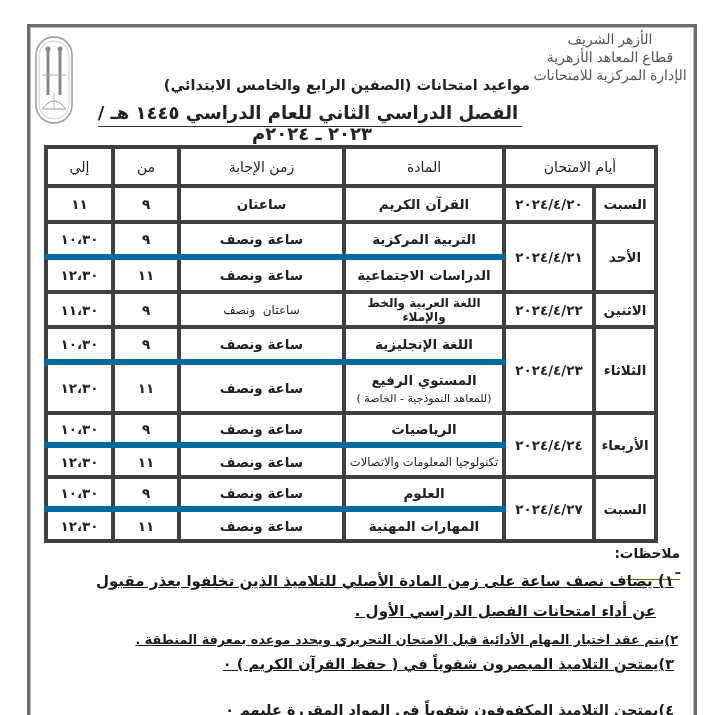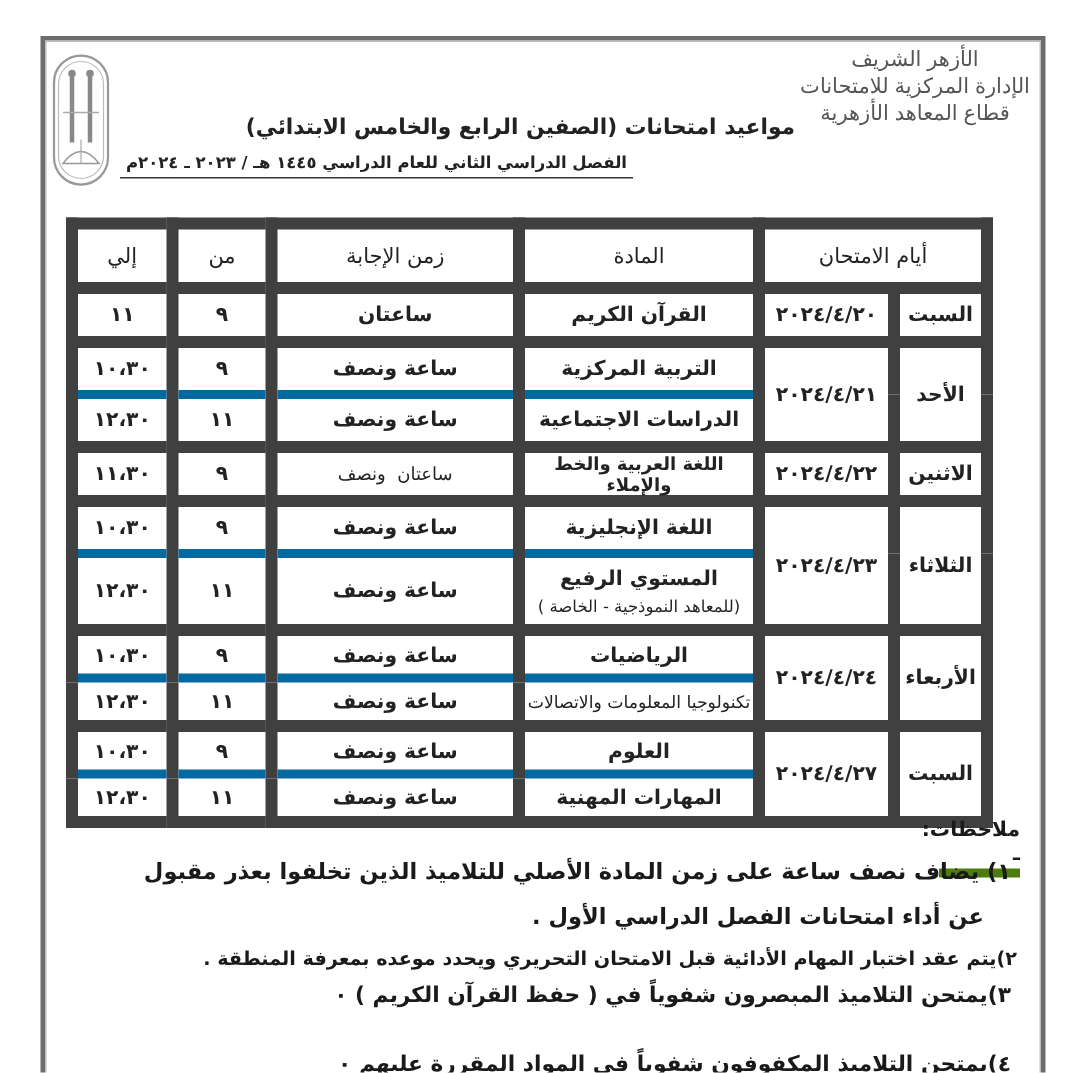--- a/index.html
+++ b/index.html
@@ -22,47 +22,47 @@
     direction:rtl; text-align:center;
     font-family:Liberation Sans, sans-serif; color:#555;
     font-size:14px; line-height:18px; letter-spacing:-0.3px;
   }
   .title1 {
     position:absolute; left:80px; width:450px; top:77px;
     direction:rtl; text-align:right; font-weight:bold; font-size:14.5px; color:#222;
   }
   .title2 {
     position:absolute; left:80px; width:460px; top:102px;
-    direction:rtl; text-align:left; font-weight:bold; font-size:11px; color:#222;
+    direction:rtl; text-align:center; font-weight:bold; font-size:18px; color:#222;
   }
   .title2 span {
     border-bottom:1.5px solid #333; padding:0 4px 3px;
   }
   
   table.sched {
     position:absolute; left:44px; top:145px; width:612px; height:396px;
     border-collapse:collapse; direction:rtl; table-layout:fixed;
     border:3px solid #5a5a5a;
   }
   table.sched td, table.sched th {
-    border:8px solid #404040; text-align:center; vertical-align:middle; padding:0;
+    border:4px solid #404040; text-align:center; vertical-align:middle; padding:0;
     font-size:13.5px; font-weight:bold; color:#222;
   }
   table.sched th { font-weight:normal; font-size:14px; height:35px; }
   table.sched td.sub-top { border-bottom:1px solid #9a9a9a; }
   table.sched td.sub-bot { border-top:6px solid #0369a1; }
   .small { font-size:11px; font-weight:normal; display:block; margin-top:4px; }
   .num { font-weight:normal; font-size:13px; }
   
   .notes-title {
     position:absolute; right:40px; top:545px; direction:rtl; font-weight:bold; font-size:13.5px;
-    border-bottom:6px solid #4d7c0f; padding-bottom:2px; width:54px; text-align:right;
+    border-bottom:1px solid #4d7c0f; padding-bottom:2px; width:54px; text-align:right;
   }
   .note {
-    position:absolute; right:46px; direction:rtl; text-align:right; font-weight:bold; color:#1a1a1a;
+    position:absolute; right:46px; direction:rtl; text-align:right; font-weight:bold; color:#1a1a1a;text-decoration:underline;
   }
   .n1 { top:572px; font-size:15px; width:640px; }
   .n1b { top:602px; font-size:15px; right:64px; }
   .n2 { top:632px; font-size:12.8px; right:42px; width:670px; }
   .n3 { top:656px; font-size:14.5px;margin-left:48px; }
   .n4 { top:684px; font-size:14.5px;margin-top:18px; }
 </style>
 </head>
 <body>
 
@@ -75,22 +75,22 @@
   <line x1="26" y1="14" x2="26" y2="60" stroke="#888" stroke-width="3"></line>
   <circle cx="14" cy="14" r="2.5" fill="#888"></circle>
   <circle cx="26" cy="14" r="2.5" fill="#888"></circle>
   <line x1="8" y1="40" x2="32" y2="40" stroke="#aaa" stroke-width="1"></line>
   <path d="M8 74 Q20 58 32 74 Z" fill="none" stroke="#999" stroke-width="1"></path>
   <line x1="20" y1="58" x2="20" y2="74" stroke="#aaa" stroke-width="0.8"></line>
 </svg>
 
 <div class="org">
   <div>الأزهر الشريف</div>
+  <div>قطاع المعاهد الأزهرية</div>
   <div>الإدارة المركزية للامتحانات</div>
-  <div>قطاع المعاهد الأزهرية</div>
 </div>
 
 <div class="title1">مواعيد امتحانات (الصفين الرابع والخامس الابتدائي)</div>
 <div class="title2"><span>الفصل الدراسي الثاني للعام الدراسي ١٤٤٥ هـ / ٢٠٢٣ ـ ٢٠٢٤م</span></div>
 
 <table class="sched">
   <colgroup>
     <col style="width:62px">
       <col style="width:90px">
       <col style="width:160px">

